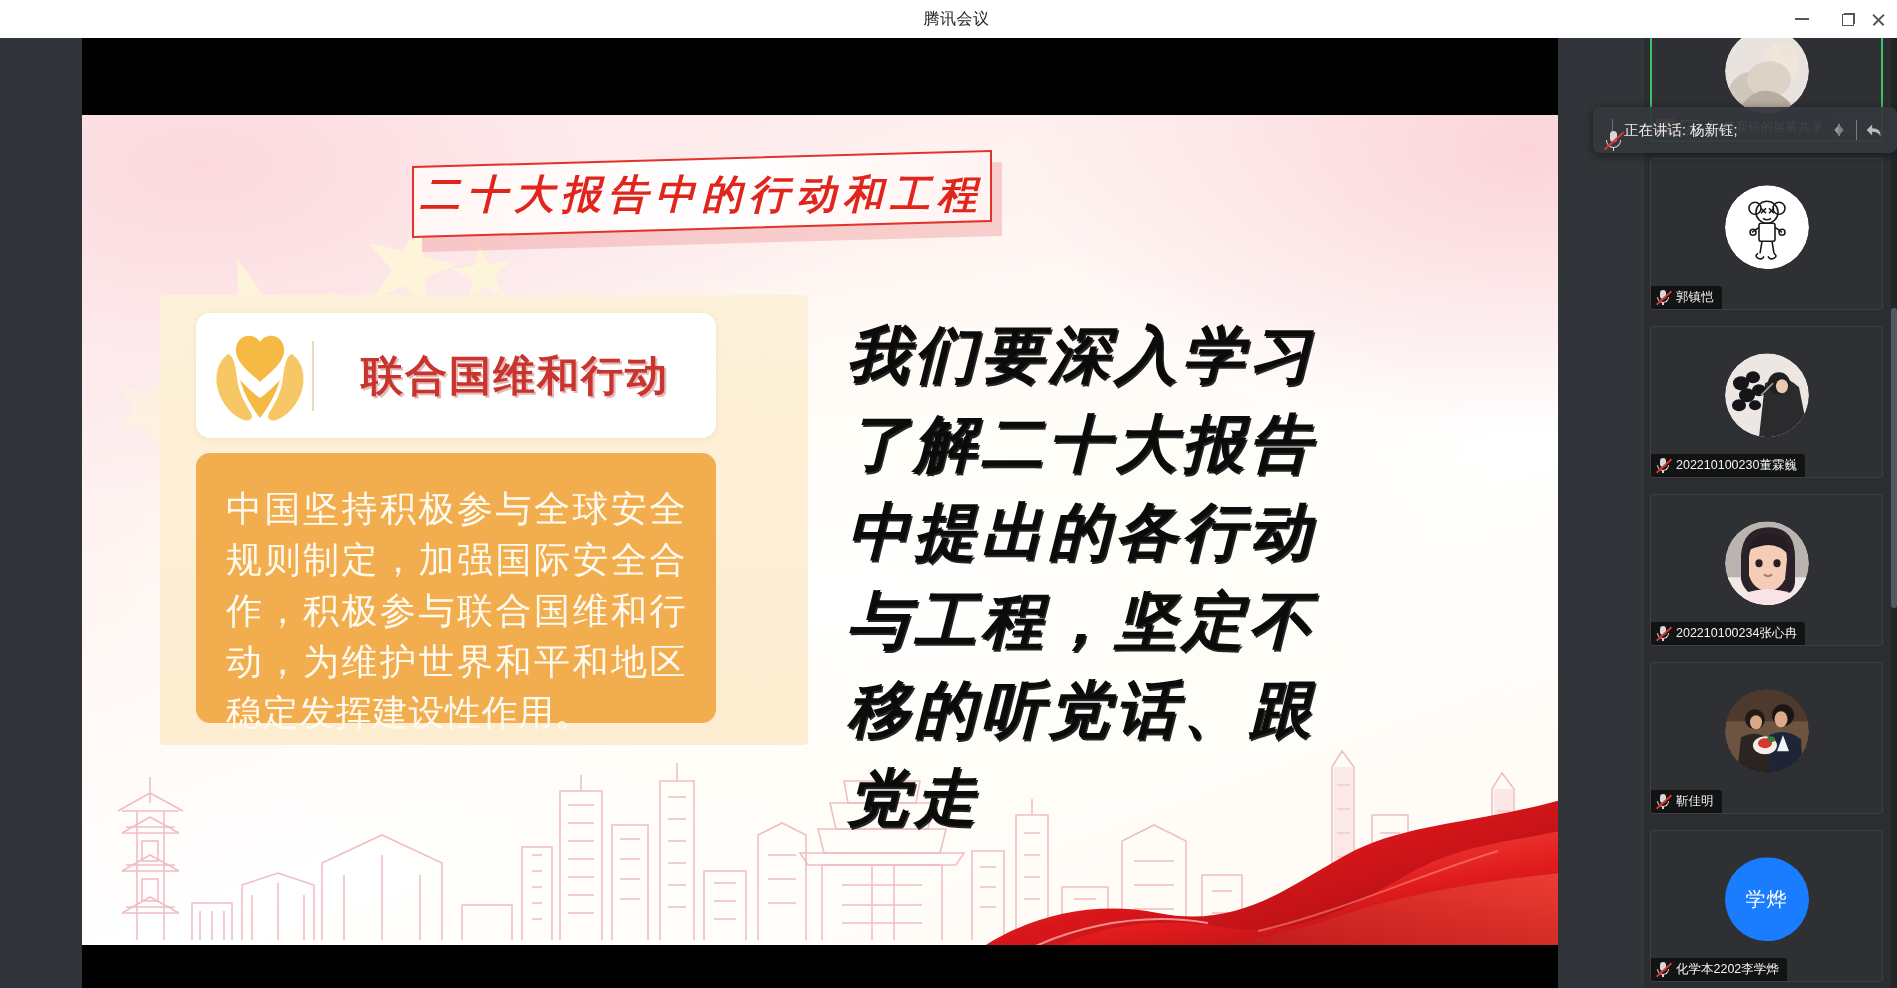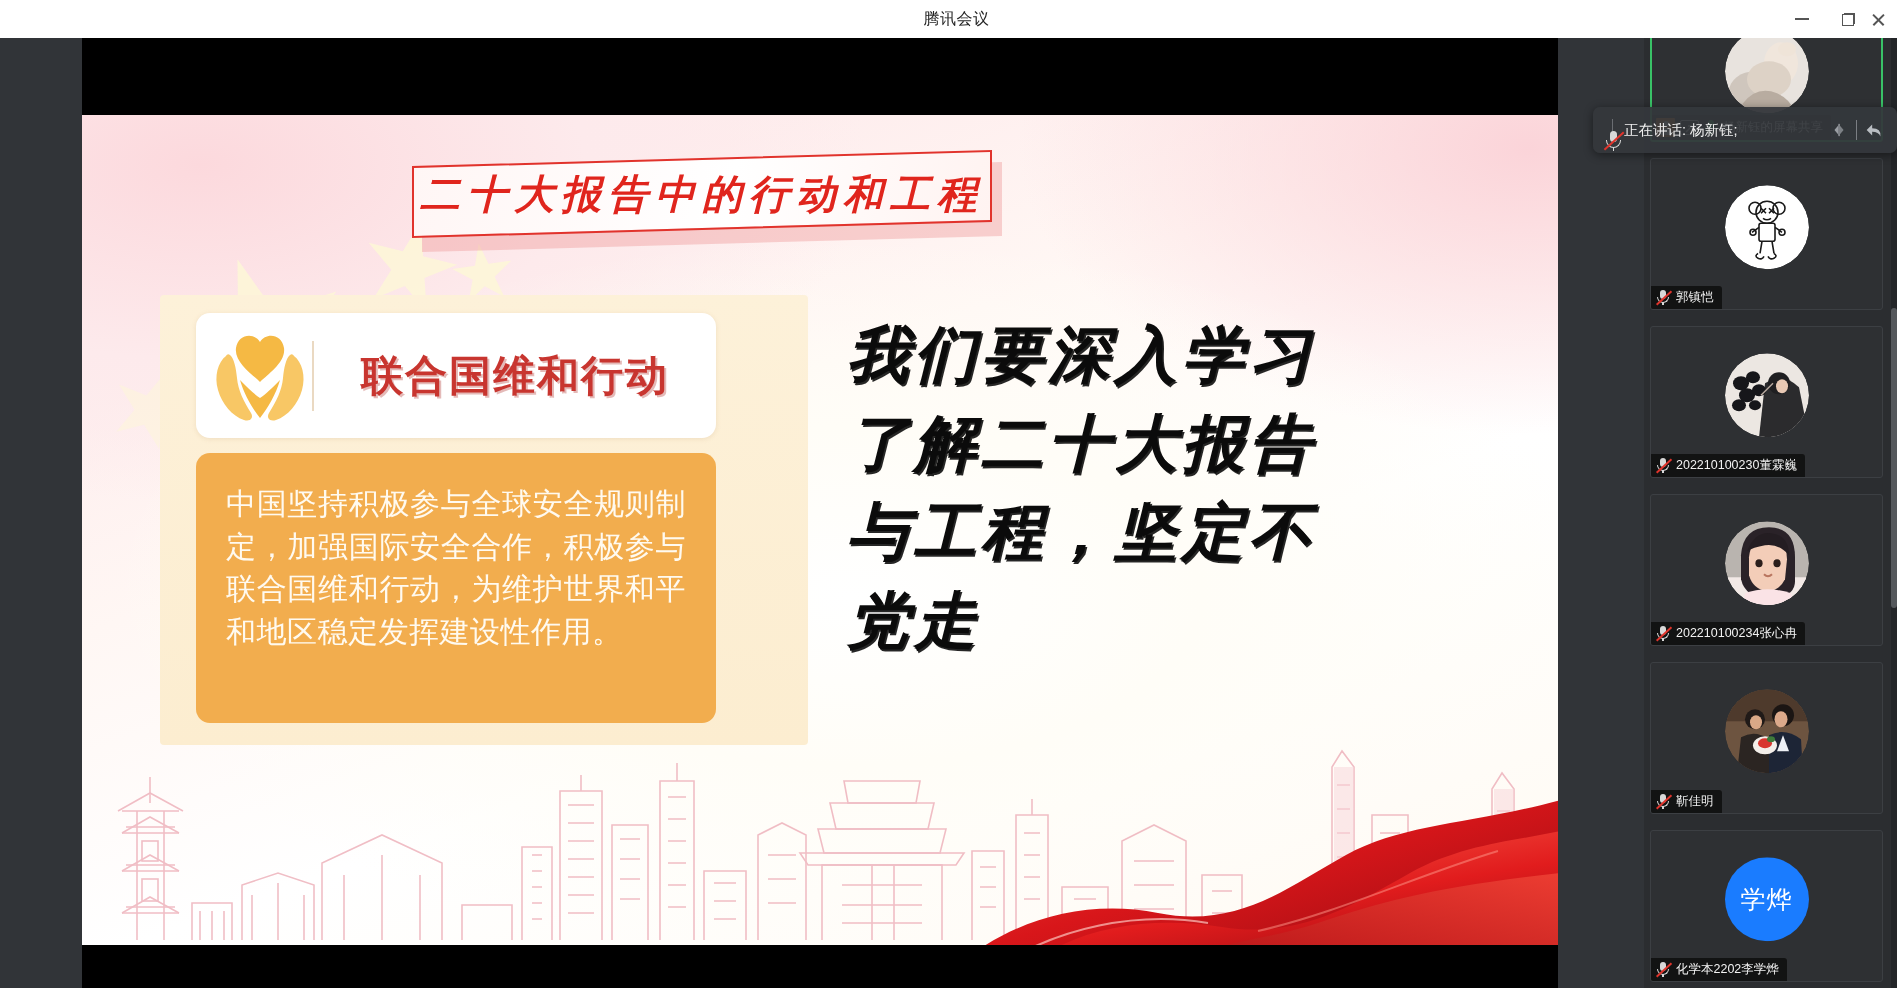--- a/index.html
+++ b/index.html
@@ -143,21 +143,21 @@
   }
   #card-body {
     position: absolute; left: 36px; top: 158px;
     width: 520px; height: 270px;
     background: #f2ad4e;
     border-radius: 14px;
     padding: 30px 30px 0 30px;
   }
   #card-body p {
     font-family: "Liberation Sans", sans-serif;
-    font-size: 30px; line-height: 1.42;
+    font-size: 36px; line-height: 1.42;
     color: #fffaf0; text-align: justify;
     letter-spacing: .5px;
   }
 
   
   #calli {
     position: absolute; left: 765px; top: 196px;
     width: 420px;
   }
   #calli div {
@@ -271,21 +271,21 @@
   .mic-on .stem {
     position: absolute; left: 6.2px; top: 13px; width: 1.6px; height: 3px;
     background: #2fc15c;
   }
 
   
   .av-img { width: 100%; height: 100%; }
   .av-initials {
     width: 100%; height: 100%; background: #1a7cff;
     display: flex; align-items: center; justify-content: center;
-    color: #fff; font-size: 25px; letter-spacing: 1px;
+    color: #fff; font-size: 20px; letter-spacing: 1px;
   }
 
   
   #sb-track {
     position: absolute; right: 0; top: 0; width: 6px; height: 950px;
     background: #232528;
   }
   #sb-thumb {
     position: absolute; right: 0; top: 270px; width: 6px; height: 300px;
     background: #55585c; border-radius: 3px;
@@ -440,21 +440,23 @@
         <div id="card-head-text">联合国维和行动</div>
       </div>
       <div id="card-body">
         <p>中国坚持积极参与全球安全规则制定，加强国际安全合作，积极参与联合国维和行动，为维护世界和平和地区稳定发挥建设性作用。</p>
       </div>
     </div>
 
     <div id="calli">
       <div>我们要深入学习</div>
       <div>了解二十大报告</div>
+      <div>中提出的各行动</div>
       <div>与工程，坚定不</div>
+      <div>移的听党话、跟</div>
       <div>党走</div>
     </div>
 
   </div>
 </div>
 
 <div id="sidebar">
   <div id="sidebar-scroll">
 
     <div class="ptile speaking" style="height:128px;margin-top:-24px">

